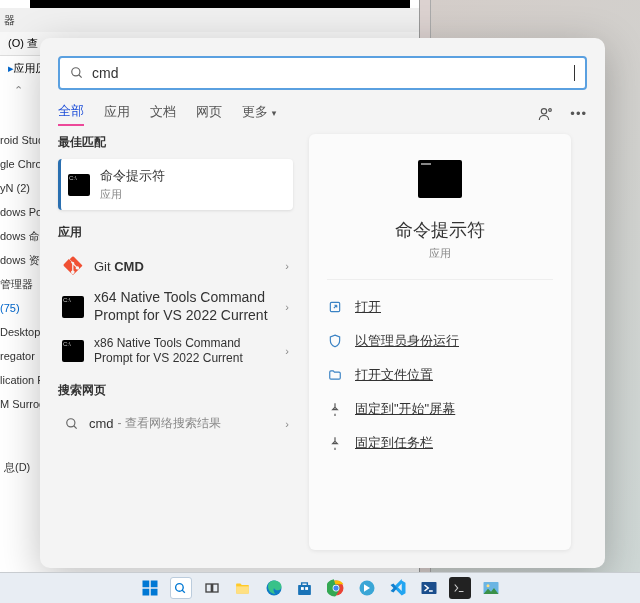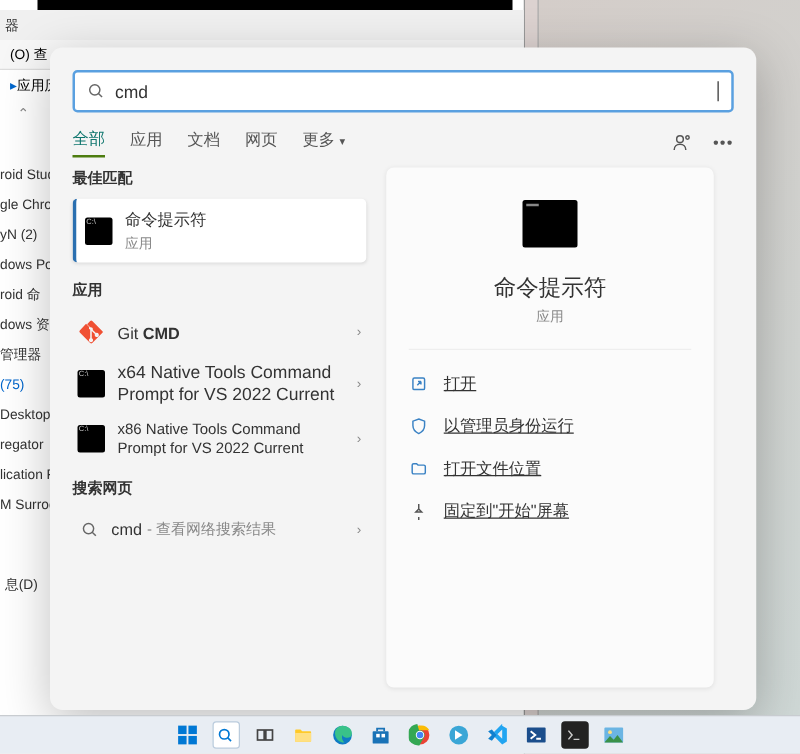--- a/index.html
+++ b/index.html
@@ -25,21 +25,21 @@
     background: #fff; display: flex; align-items: center; height: 34px; padding: 0 10px;
   }
   .search-box .icon { color: #666; }
   .search-box input {
     border: none; outline: none; flex: 1; margin-left: 8px; font-size: 14px; color: #333;
   }
   .tabs-row {
     display: flex; align-items: center; padding: 12px 18px 8px 18px; font-size: 13px; color: #555;
   }
   .tab { margin-right: 20px; cursor: pointer; padding-bottom: 4px; }
-  .tab.active { color: #0f766e; border-bottom: 2px solid #4d7c0f; }
+  .tab.active { color: #1d4ed8; border-bottom: 2px solid #ec4899; }
   .tabs-spacer { flex: 1; }
   .tabs-icons { display: flex; gap: 16px; color: #555; }
 
   .body-row { display: flex; flex: 1; padding: 0 34px 18px 18px; gap: 16px; }
   .left-col { flex: 1; }
   .right-col {
     width: 262px; background: #fbfbfb; border-radius: 6px; box-shadow: 0 1px 4px rgba(0,0,0,0.08);
     padding: 18px 0; display: flex; flex-direction: column;
   }
 
@@ -104,21 +104,21 @@
       <span style="color:#0066cc">▸ </span>
       <span>应用历史</span>
       <span style="margin-left:auto">⌄</span>
     </div>
   <div style="position:absolute; top:84px; left:14px; color:#888; font-size:11px">⌃</div>
   <div class="bg-list">
     <div>roid Stud</div>
     <div>gle Chro</div>
     <div>yN (2)</div>
     <div>dows Po</div>
-    <div>roid 命</div>
+    <div>dows 命</div>
     <div>dows 资</div>
     <div>管理器</div>
     <div class="blue">(75)</div>
     <div>Desktop</div>
     <div>regator</div>
     <div>lication F</div>
     <div>M Surrog</div>
   </div>
   <div class="bg-footer-left">息(D)</div>
 </div>
@@ -248,20 +248,28 @@
         <span>打开文件位置</span>
       </div>
       <div class="action-row">
         <span class="action-icon">
           <svg width="14" height="14" viewBox="0 0 24 24" fill="none" stroke="#555" stroke-width="2">
               <path d="M12 2v7m0 0l-4 4h8l-4-4zm0 11v4"></path>
             </svg>
         </span>
         <span>固定到"开始"屏幕</span>
       </div>
+      <div class="action-row">
+        <span class="action-icon">
+          <svg width="14" height="14" viewBox="0 0 24 24" fill="none" stroke="#555" stroke-width="2">
+              <path d="M12 2v7m0 0l-4 4h8l-4-4zm0 11v4"></path>
+            </svg>
+        </span>
+        <span>固定到任务栏</span>
+      </div>
     </div>
   </div>
 </div>
 
 <div class="taskbar">
   <div class="tb-icon">
     <svg width="18" height="18" viewBox="0 0 24 24">
         <rect x="2" y="2" width="9" height="9" fill="#0078d4"></rect>
         <rect x="13" y="2" width="9" height="9" fill="#0078d4"></rect>
         <rect x="2" y="13" width="9" height="9" fill="#0078d4"></rect>

